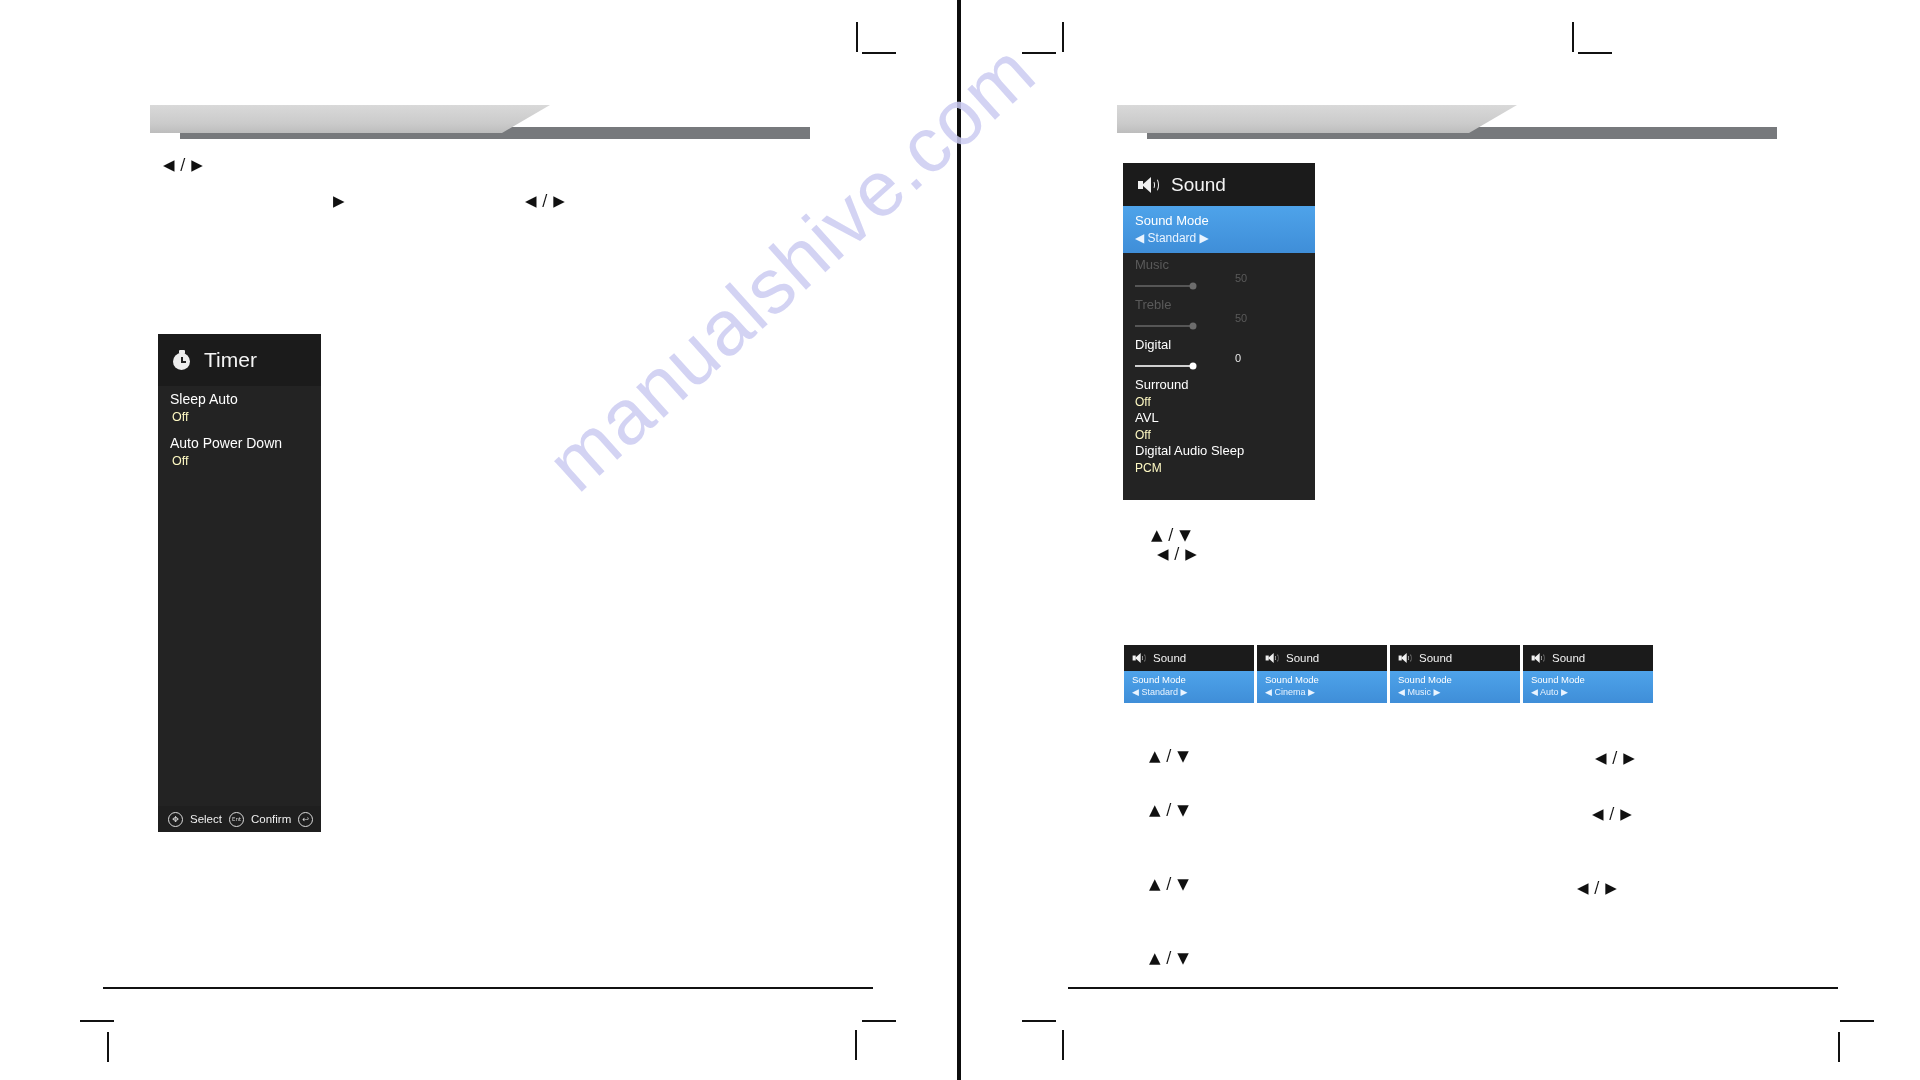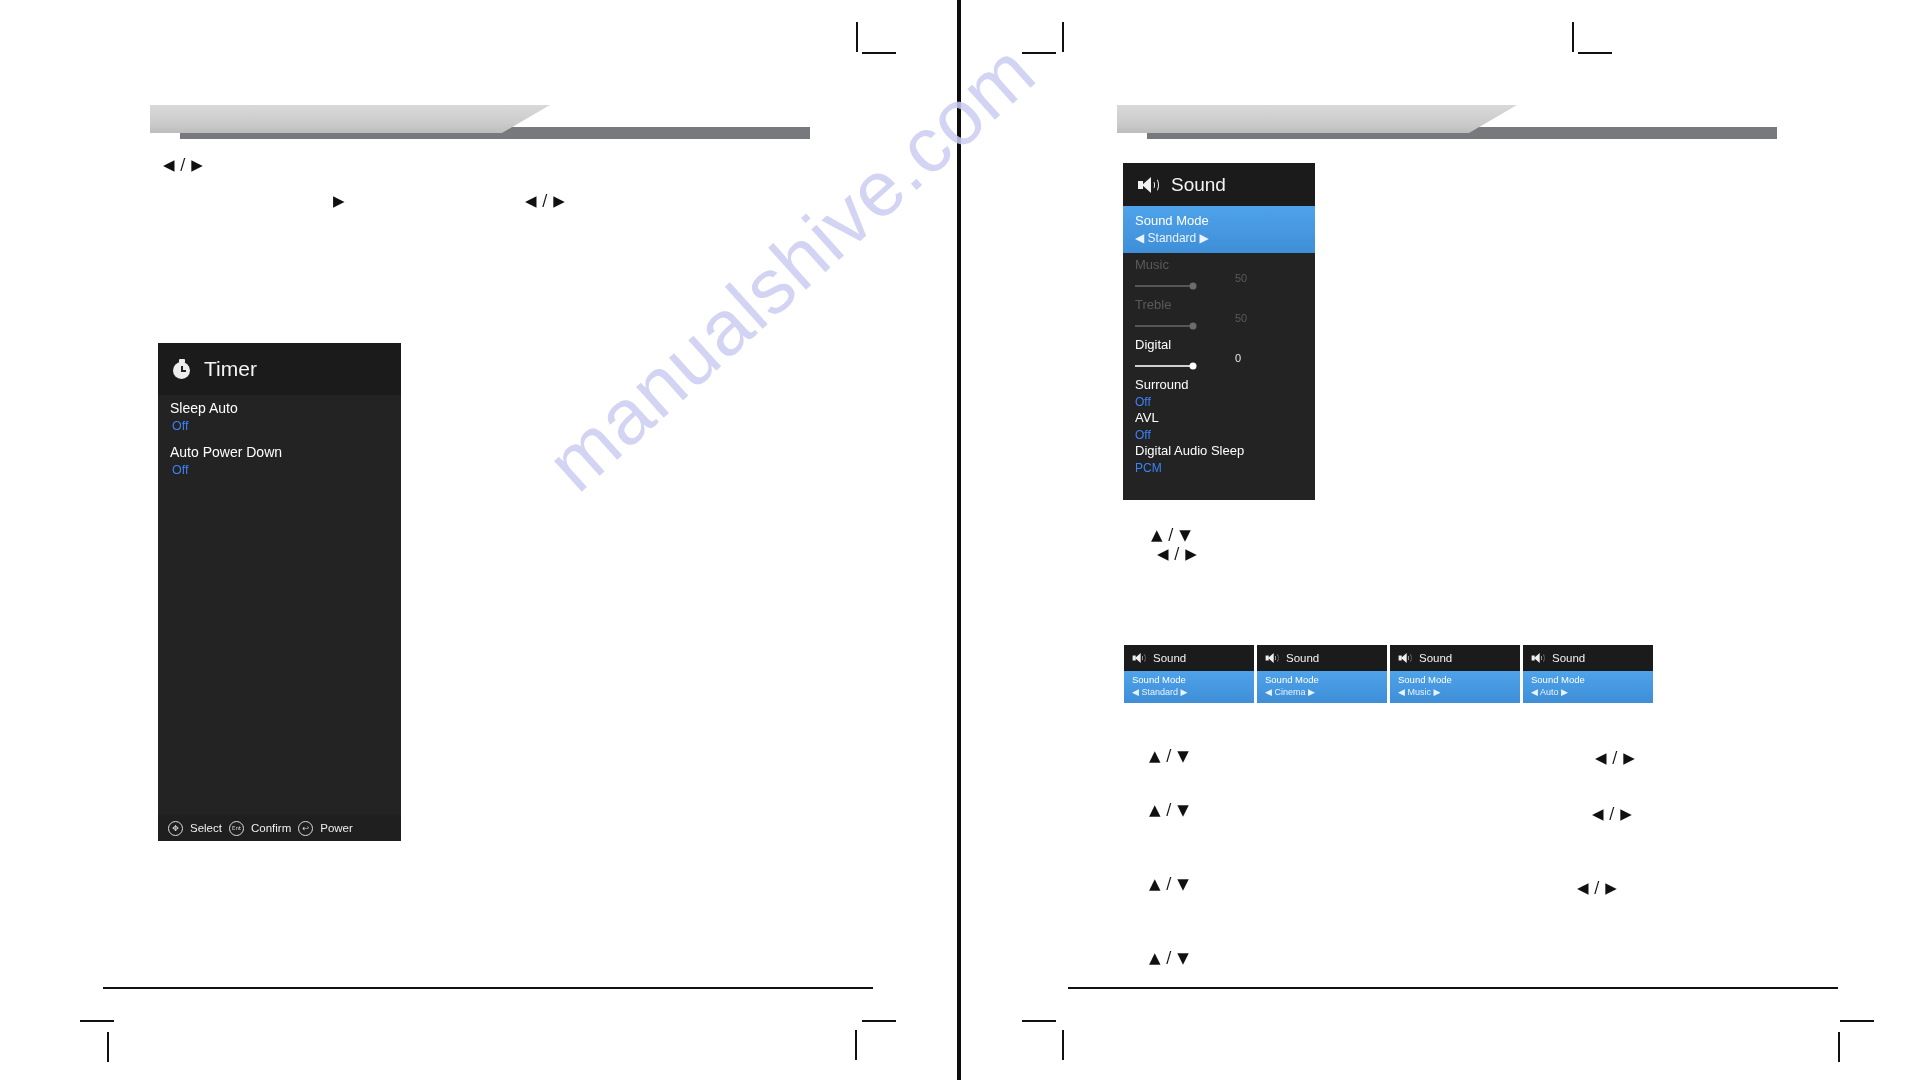--- a/index.html
+++ b/index.html
@@ -200,21 +200,21 @@
   .icon-speaker .w1 { left: 13px; top: 5px;  width: 5px;  height: 8px;  }
   .icon-speaker .w2 { left: 15px; top: 2px;  width: 7px;  height: 14px; }
 
   .osd-row {
     padding-left: 12px;
     position: relative;
   }
   .osd-row.selected { background: linear-gradient(180deg,#4ea3ea 0%, #3f8ed8 100%); }
 
   .row-label { color: #ffffff; }
-  .row-value { color: #3b82f6; }
+  .row-value { color: #fef9c3; }
   .osd-row.selected .row-label { color: #ffffff; }
   .osd-row.selected .row-value { color: #eaf4ff; }
   .osd-row.dimmed .row-label { color: #5a5a5a; }
   .osd-row.dimmed .row-value { color: #5a5a5a; }
   .osd-row.dimmed .slider-track { background: #565656; }
   .osd-row.dimmed .slider-knob  { background: #6c6c6c; }
 
   .slider { position: relative; }
   .slider-track {
     position: absolute;
@@ -256,22 +256,22 @@
     font-size: 8px;
     color: #dcdcdc;
     font-family: "DejaVu Sans", sans-serif;
     flex: none;
   }
   .foot-txt { font-size: 11.5px; color: #efefef; }
 
   
   #timer-osd {
     left: 158px;
-    top: 343px;
-    width: 243px;
+    top: 334px;
+    width: 163px;
     height: 498px;
   }
   #timer-osd .osd-header { height: 52px; padding-left: 14px; }
   #timer-osd .osd-row { height: 44px; padding-top: 5px; }
   #timer-osd .row-label { font-size: 14px; display: block; }
   #timer-osd .row-value { font-size: 12.5px; display: block; margin-top: 3px; padding-left: 2px; }
   #timer-osd .osd-footer { height: 26px; }
 
   
   #sound-osd {

